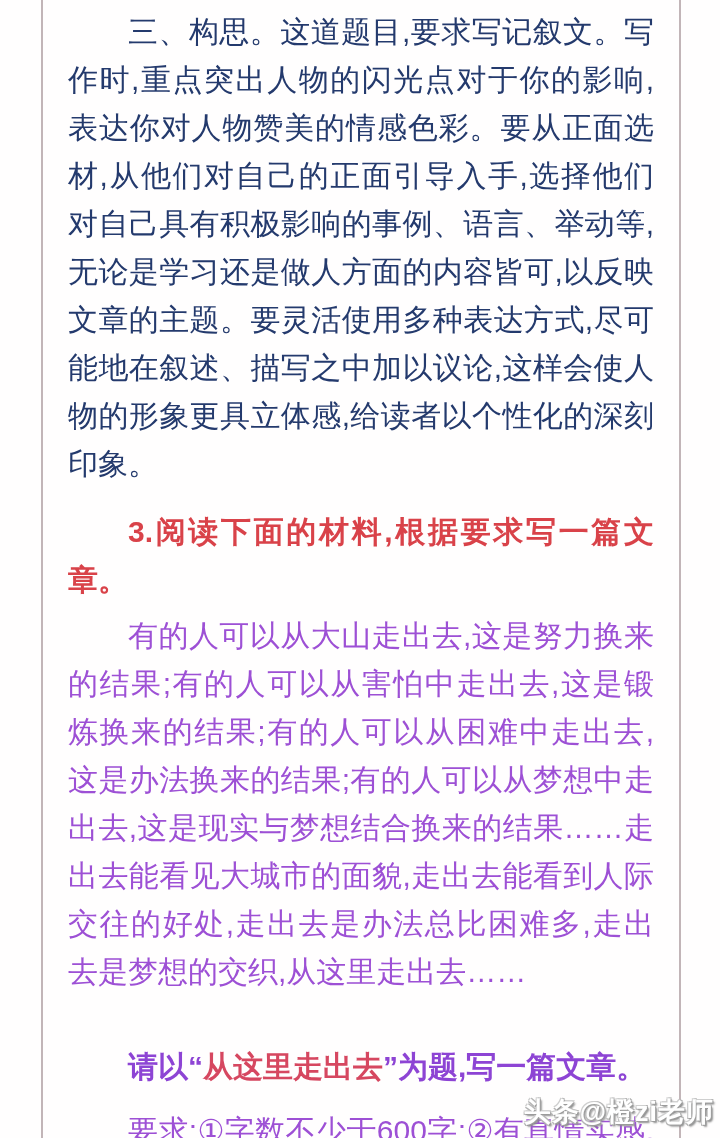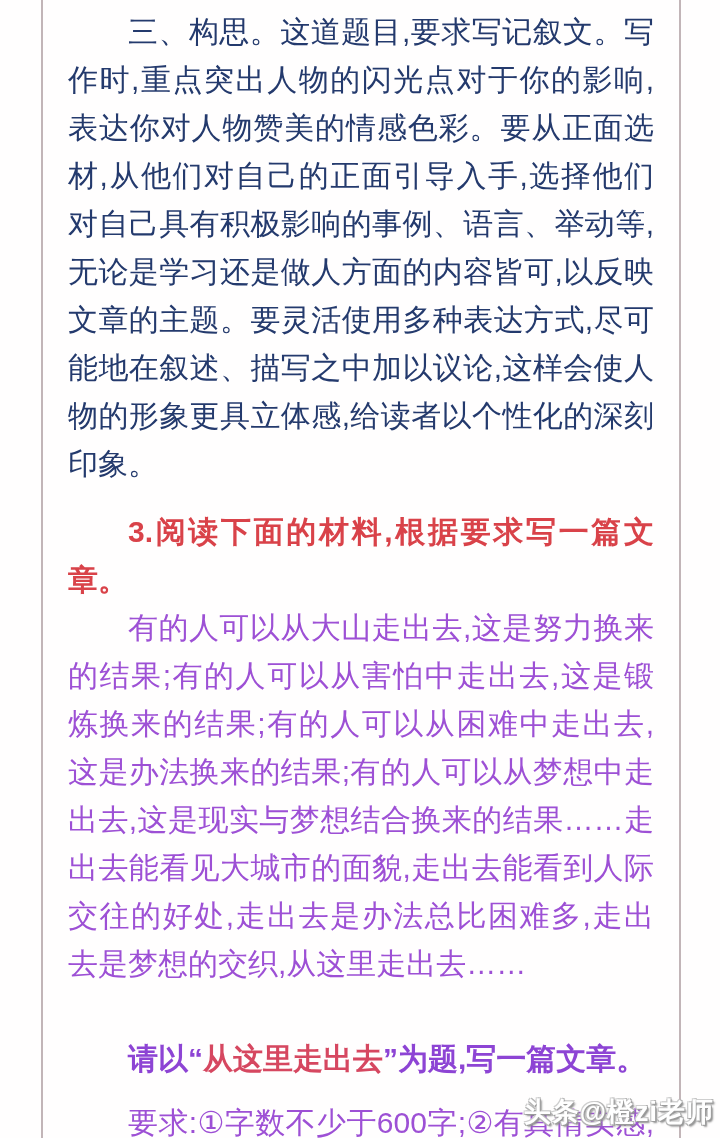--- a/index.html
+++ b/index.html
@@ -21,21 +21,21 @@
   }
   .para{
     margin:0 0 16px 0;
     font-size:30px;
     line-height:48px;
     text-align:justify;
     text-indent:2em;
     word-break:break-all;
   }
   .para-analysis{color:#243a6d;margin-bottom:20px;}
-  .heading-exercise{color:#d94249;font-weight:bold;margin-bottom:0;}
+  .heading-exercise{color:#d94249;font-weight:bold;margin-bottom:8px;}
   .para-material{color:#9d50d5;margin-bottom:14px;}
   .para-prompt{color:#8d44d4;font-weight:bold;margin-bottom:16px;margin-top:47px;}
   .essay-title{color:#d64760;}
   .para-requirements{color:#9d50d5;margin-bottom:0;}
   .watermark{
     position:absolute;
     right:6px;bottom:8px;
     font-size:27px;
     font-weight:bold;
     color:#ffffff;

